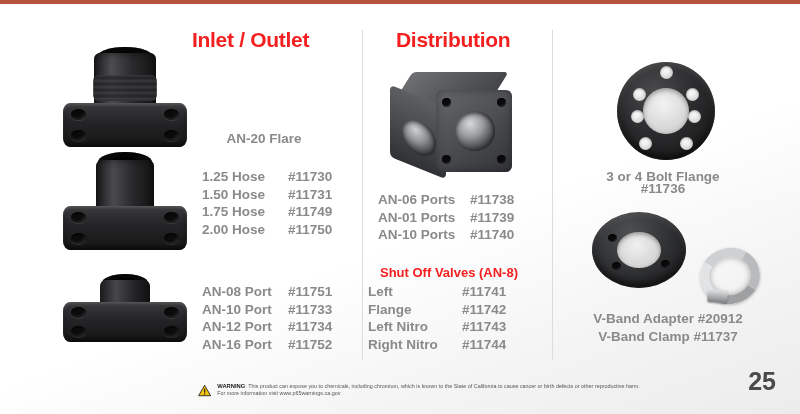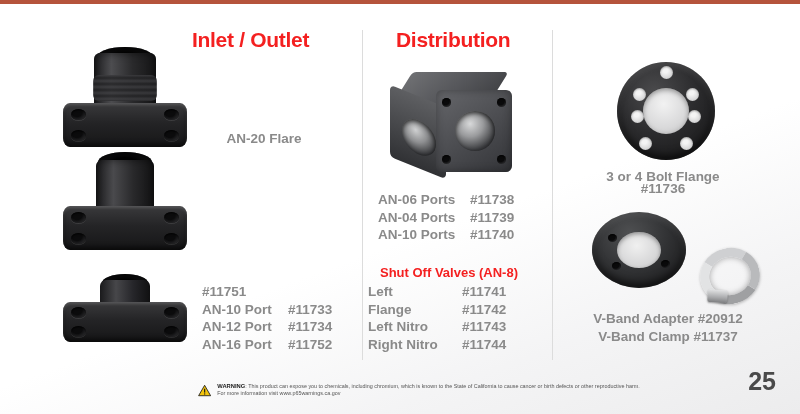--- a/index.html
+++ b/index.html
@@ -235,36 +235,55 @@
          background:linear-gradient(90deg,#19191b 0%,#4a4a4d 30%,#29292b 64%,#121213 100%);
          box-shadow:inset 0 0 8px rgba(0,0,0,.55);"></div>
     <div class="flange-base" style="top:54px;">
       <div class="bolt-hole" style="left:8px; top:6px;"></div>
       <div class="bolt-hole" style="right:8px; top:6px;"></div>
       <div class="bolt-hole" style="left:8px; bottom:6px;"></div>
       <div class="bolt-hole" style="right:8px; bottom:6px;"></div>
     </div>
   </div>
 
+  <div class="row-table" style="left:202px; top:168px;">
+    <div class="r">
+      <span class="c1">1.25 Hose</span>
+      <span class="c2">#11730</span>
+    </div>
+    <div class="r">
+      <span class="c1">1.50 Hose</span>
+      <span class="c2">#11731</span>
+    </div>
+    <div class="r">
+      <span class="c1">1.75 Hose</span>
+      <span class="c2">#11749</span>
+    </div>
+    <div class="r">
+      <span class="c1">2.00 Hose</span>
+      <span class="c2">#11750</span>
+    </div>
+  </div>
 
   <div class="art fitting-port" style="left:55px; top:268px;">
     <div class="bore" style="width:46px; height:18px; top:6px;
          background:radial-gradient(ellipse at 50% 70%, #000 40%, #35353a 100%);"></div>
     <div class="neck" style="top:12px; width:50px; height:30px;
          background:linear-gradient(90deg,#1a1a1c 0%,#47474a 32%,#26262a 66%,#101011 100%);"></div>
     <div class="flange-base" style="top:34px; height:40px;">
       <div class="bolt-hole" style="left:8px; top:5px;"></div>
       <div class="bolt-hole" style="right:8px; top:5px;"></div>
       <div class="bolt-hole" style="left:8px; bottom:5px;"></div>
       <div class="bolt-hole" style="right:8px; bottom:5px;"></div>
     </div>
   </div>
 
   <div class="row-table" style="left:202px; top:283px;">
     <div class="r">
+      <span class="c1">AN-08 Port</span>
       <span class="c2">#11751</span>
     </div>
     <div class="r">
       <span class="c1">AN-10 Port</span>
       <span class="c2">#11733</span>
     </div>
     <div class="r">
       <span class="c1">AN-12 Port</span>
       <span class="c2">#11734</span>
     </div>
@@ -291,21 +310,21 @@
       </div>
     </div>
   </div>
 
   <div class="row-table" style="left:378px; top:191px;">
     <div class="r">
       <span class="c1" style="width:92px">AN-06 Ports</span>
       <span class="c2">#11738</span>
     </div>
     <div class="r">
-      <span class="c1" style="width:92px">AN-04 Ports</span>
+      <span class="c1" style="width:92px">AN-01 Ports</span>
       <span class="c2">#11739</span>
     </div>
     <div class="r">
       <span class="c1" style="width:92px">AN-10 Ports</span>
       <span class="c2">#11740</span>
     </div>
   </div>
 
   <div class="sub-title" style="left:380px; top:265px;">Shut Off Valves (AN-8)</div>
 

